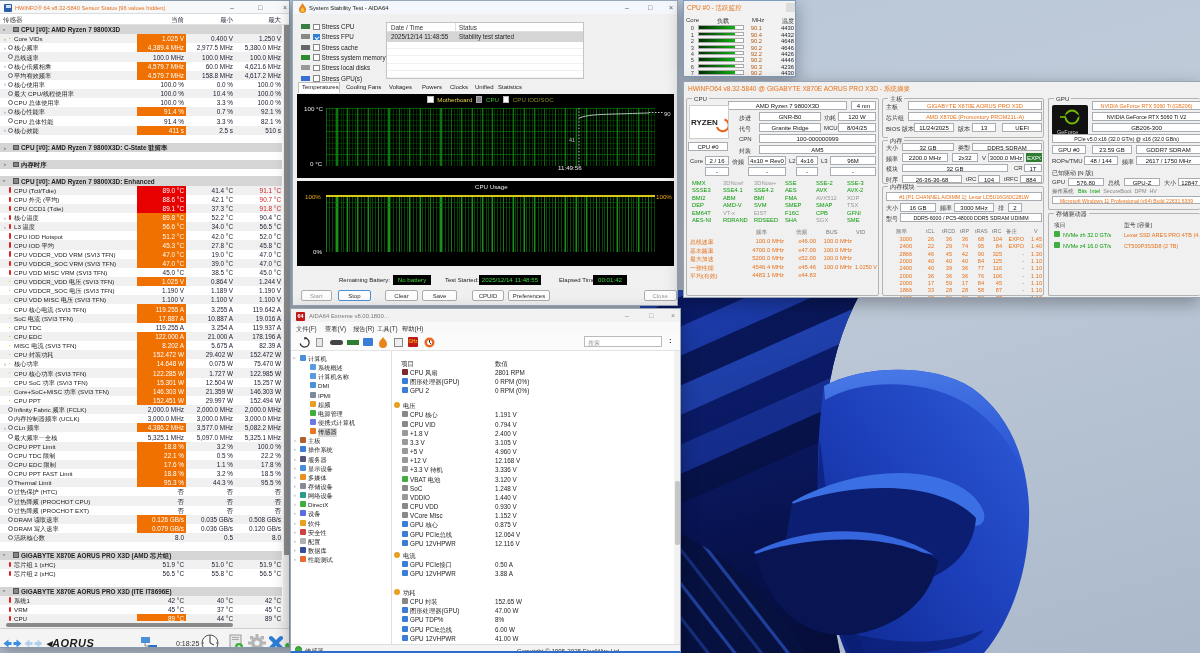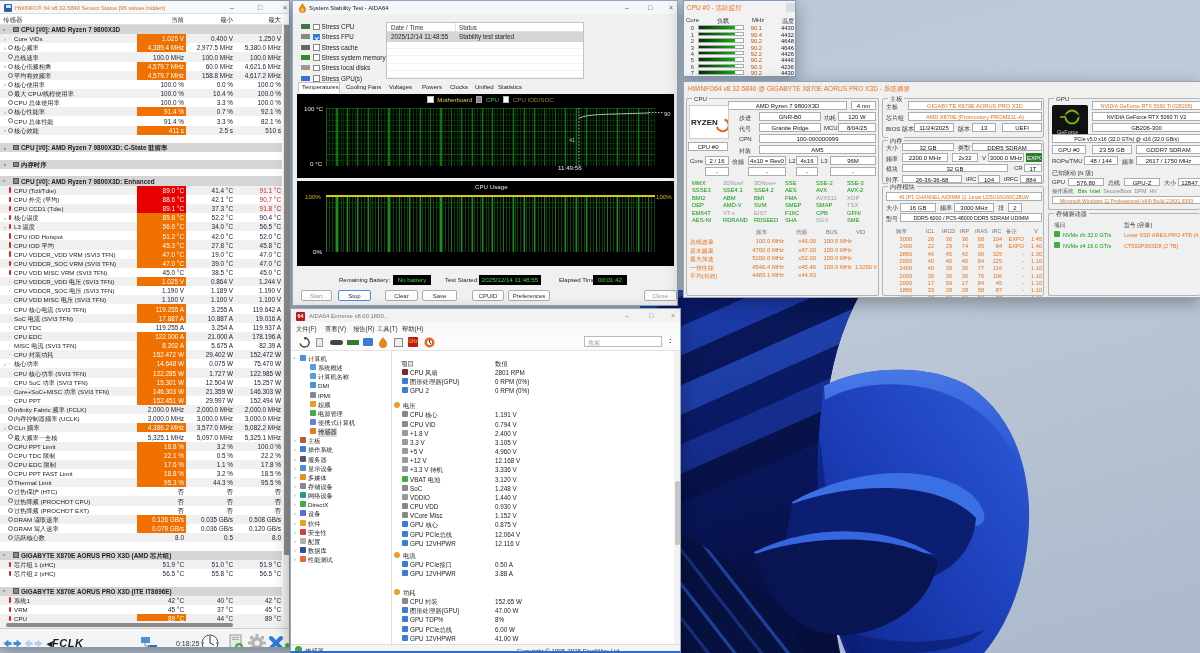--- a/index.html
+++ b/index.html
@@ -581,21 +581,21 @@
       </div>
       <div class="tbar">
         <span class="abs" style="left:3px;top:8px;width:19px;height:13px"><svg width="19" height="13">
             <path d="M0.5 6.5 L5.5 2.5 V5 H8.5 V8 H5.5 V10.5 Z" fill="#3b8de0"></path>
             <path d="M18.5 6.5 L13.5 2.5 V5 H10.5 V8 H13.5 V10.5 Z" fill="#3b8de0"></path>
           </svg></span>
         <span class="abs" style="left:24px;top:8px;width:19px;height:13px;opacity:.55"><svg width="19" height="13">
             <path d="M0.5 6.5 L5.5 2.5 V5 H8.5 V8 H5.5 V10.5 Z" fill="#7fb2e8"></path>
             <path d="M18.5 6.5 L13.5 2.5 V5 H10.5 V8 H13.5 V10.5 Z" fill="#7fb2e8"></path>
           </svg></span>
-        <span class="abs" style="left:46px;top:8px;font-size:11px;font-weight:bold;font-style:italic;color:#1a1a1a;letter-spacing:.5px">◂FCLK</span>
+        <span class="abs" style="left:46px;top:8px;font-size:11px;font-weight:bold;font-style:italic;color:#1a1a1a;letter-spacing:.5px">◂AORUS</span>
         <span class="abs" style="left:140px;top:6px"><svg width="18" height="18">
             <rect x="1" y="2" width="9" height="6" fill="#4a90d9"></rect>
             <rect x="8" y="10" width="9" height="6" fill="#2a70c9"></rect>
             <path d="M5 8 v3 h5" stroke="#888" fill="none"></path>
           </svg></span>
         <span class="abs" style="left:176px;top:11px;font-size:7px;color:#333">0:18:25</span>
         <span class="abs" style="left:200px;top:4px"><svg width="20" height="20">
             <circle cx="10" cy="10" r="8" fill="#f8f8f8" stroke="#555"></circle>
             <path d="M10 4 V10 L14 12" stroke="#333" fill="none"></path>
             <path d="M10 2 v2 M10 16 v2 M2 10 h2 M16 10 h2" stroke="#555"></path>

